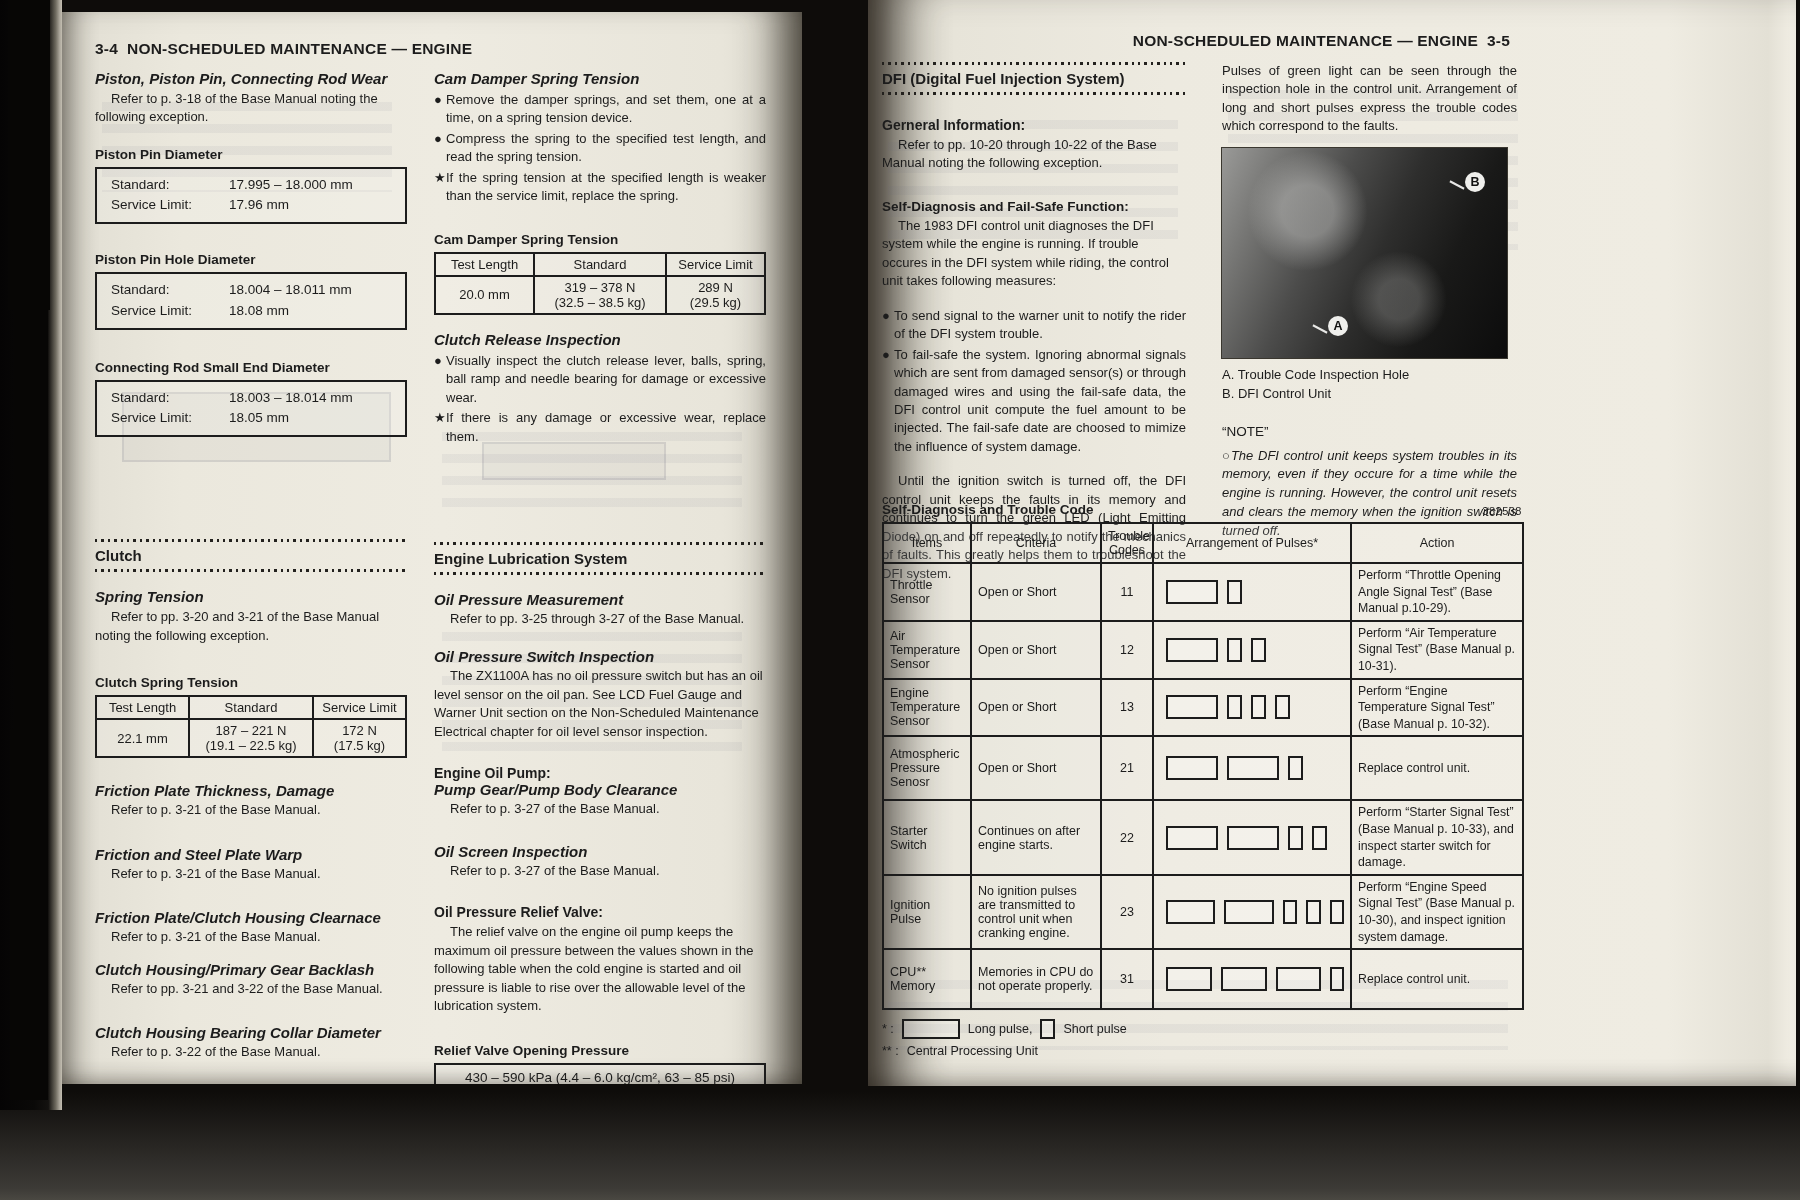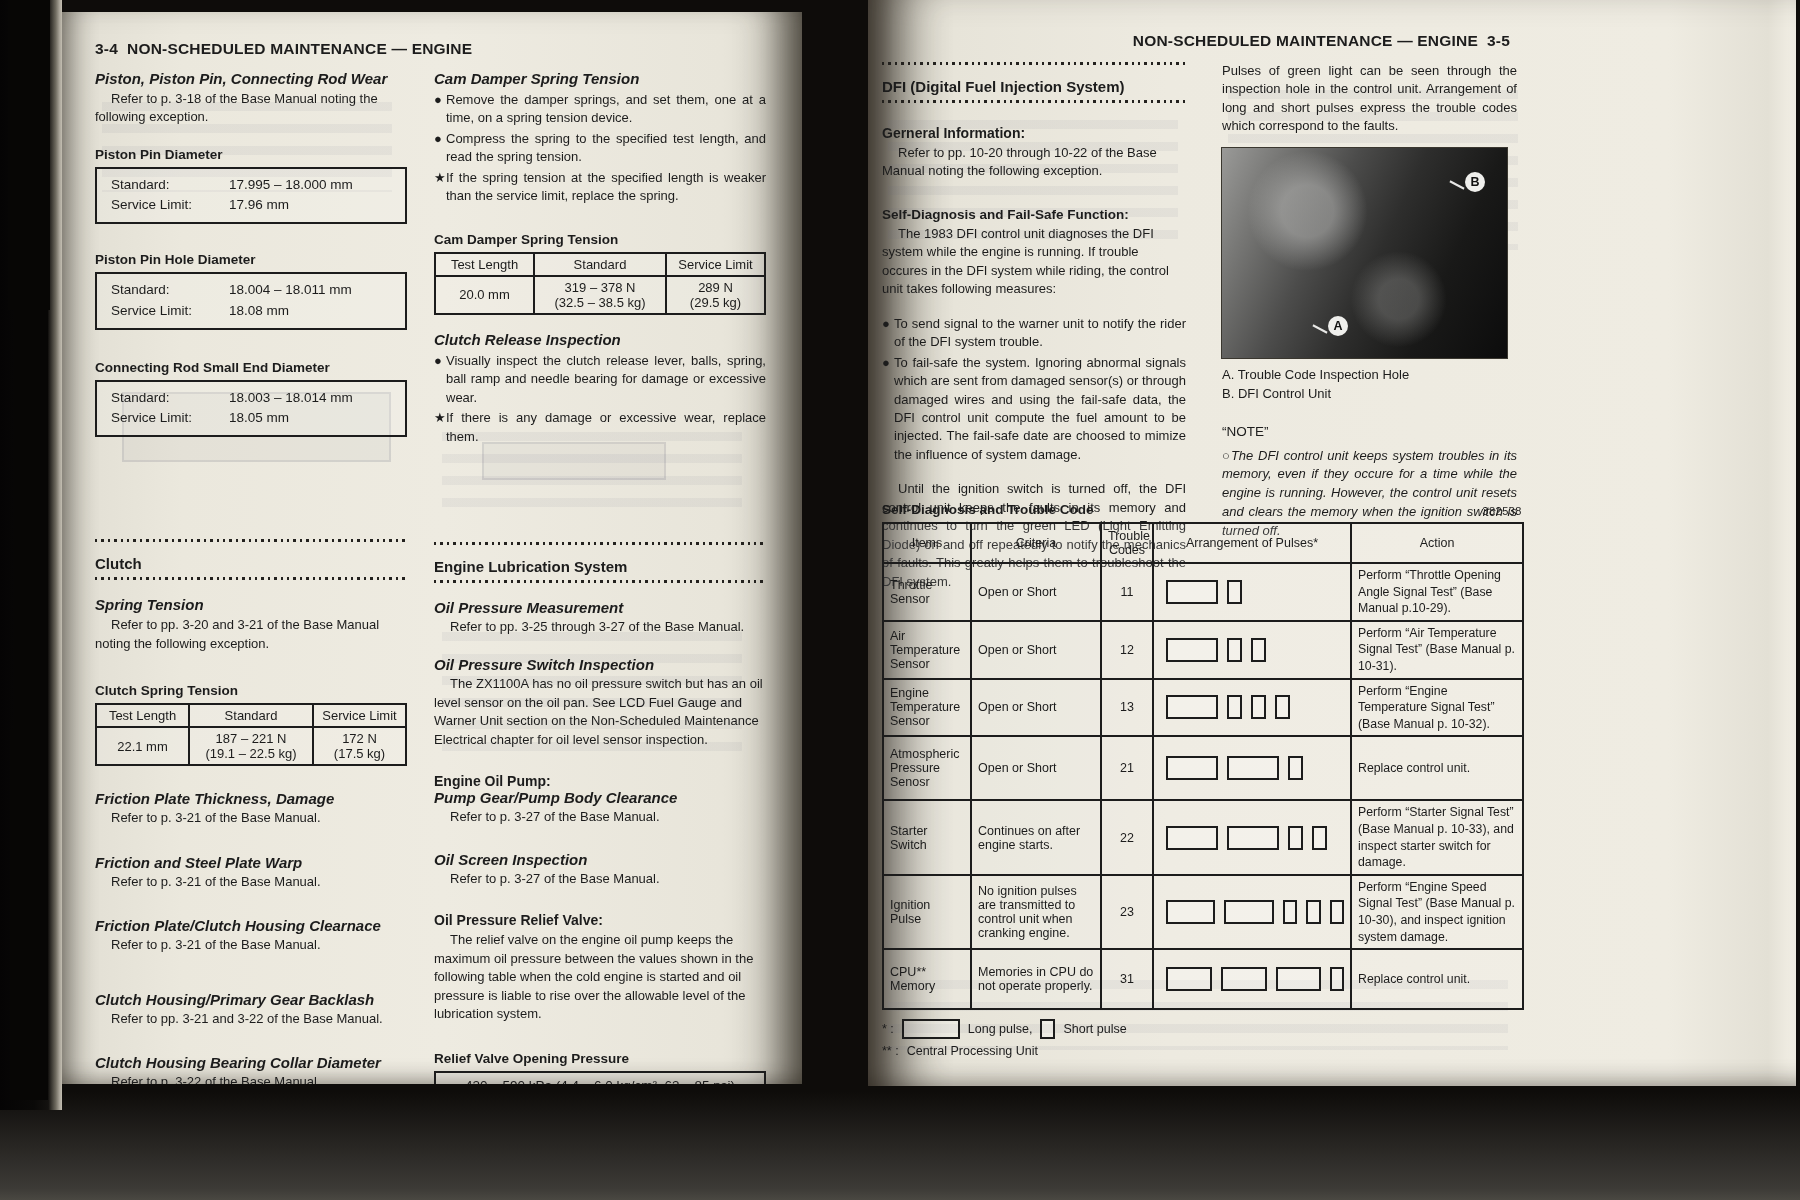--- a/index.html
+++ b/index.html
@@ -17,21 +17,21 @@
      box-shadow:inset 26px 0 26px -20px rgba(30,24,16,.55), inset -48px 0 42px -28px rgba(30,24,16,.78), inset 0 -18px 20px -14px rgba(30,24,16,.35);}
   #page-right{left:868px;top:0;width:928px;height:1086px;
      background:linear-gradient(90deg,#aaa69b 0,#d4d1c6 26px,#e7e4d9 86px,#edeae0 300px,#efece2 800px,#e3e0d5 900px,#f3f0e6 928px);
      box-shadow:inset 58px 0 48px -30px rgba(30,24,16,.8), inset 0 -18px 20px -14px rgba(30,24,16,.35);}
   
   .ghost{position:absolute;background:repeating-linear-gradient(180deg,rgba(96,99,122,.075) 0 9px,transparent 9px 22px);}
   .ghost-box{position:absolute;border:2px solid rgba(96,99,122,.14);background:rgba(96,99,122,.05);}
   
   .pg-head{font-weight:bold;font-size:15.5px;letter-spacing:.2px;}
   .sec-rule{height:3px;background:repeating-linear-gradient(90deg,#23211e 0 2.4px,transparent 2.4px 6.4px);}
-  .sec-name{font-weight:bold;font-size:15px;margin:13px 0 5px;}
+  .sec-name{font-weight:bold;font-size:15px;margin:5px 0 5px;}
   .it-title{font-style:italic;font-weight:600;font-size:15px;}
   .body{font-size:13px;line-height:1.42;text-align:justify;}
   .refer{font-size:13px;line-height:1.42;text-indent:16px;}
   .spec-label{font-weight:bold;font-size:13.5px;margin-bottom:5px;}
   .spec-box{border:2.5px solid #1c1c1c;padding:6px 8px 7px 14px;font-size:13.5px;background:rgba(255,255,255,.14);}
   .spec-row{display:flex;line-height:1.5;}
   .spec-row .k{width:118px;flex:0 0 118px;}
   .mini-table{width:100%;border-collapse:collapse;font-size:13px;background:rgba(255,255,255,.12);}
   .mini-table th,.mini-table td{border:2px solid #1c1c1c;text-align:center;padding:3px 4px;font-weight:normal;}
   .pre{white-space:pre-line;}
@@ -173,21 +173,21 @@
         <p class="refer" style="margin:2px 0 0;">Refer to p. 3-21 of the Base Manual.</p>
       </div>
       <div style="margin-top:26px;">
         <div class="it-title">Friction and Steel Plate Warp</div>
         <p class="refer" style="margin:2px 0 0;">Refer to p. 3-21 of the Base Manual.</p>
       </div>
       <div style="margin-top:26px;">
         <div class="it-title">Friction Plate/Clutch Housing Clearnace</div>
         <p class="refer" style="margin:2px 0 0;">Refer to p. 3-21 of the Base Manual.</p>
       </div>
-      <div style="margin-top:36px;">
+      <div style="margin-top:14px;">
         <div class="it-title">Clutch Housing/Primary Gear Backlash</div>
         <p class="refer" style="margin:2px 0 0;">Refer to pp. 3-21 and 3-22 of the Base Manual.</p>
       </div>
       <div style="margin-top:26px;">
         <div class="it-title">Clutch Housing Bearing Collar Diameter</div>
         <p class="refer" style="margin:2px 0 0;">Refer to p. 3-22 of the Base Manual.</p>
       </div>
     </div>
 
     <div class="col" style="left:372px;top:48px;width:332px;">

